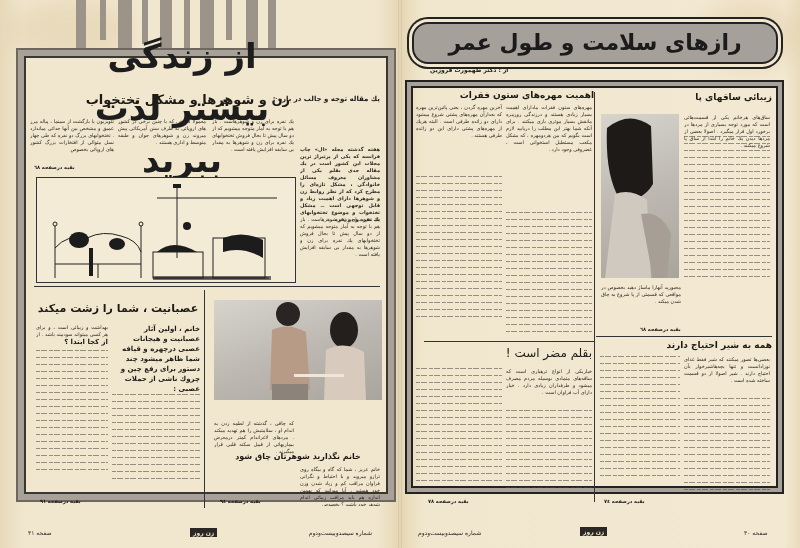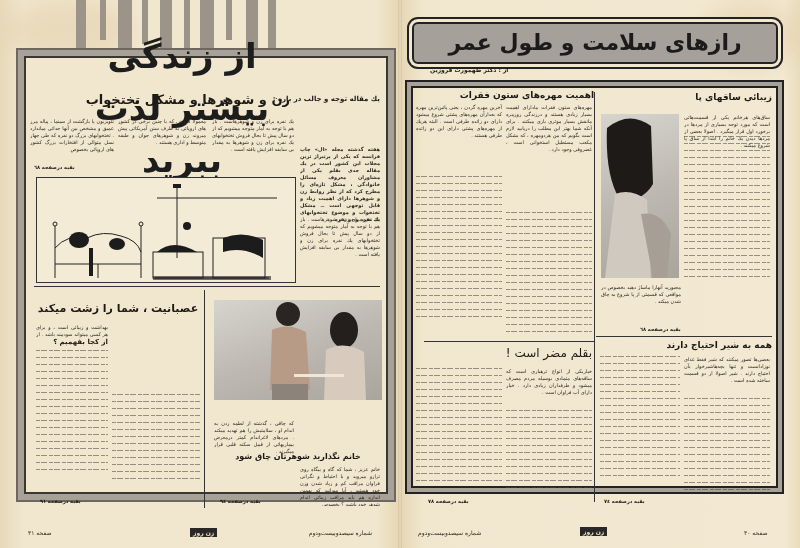--- a/index.html
+++ b/index.html
@@ -23,21 +23,21 @@
   .col{position:absolute;}
   .cartoon{position:absolute;left:36px;top:177px;width:258px;height:104px;border:1px solid #333;background:#f4ebd6;}
   .sep-h{position:absolute;height:1px;background:#333;}
   .sep-v{position:absolute;width:1px;background:#333;}
   .photo{position:absolute;background:linear-gradient(160deg,#d7d4ce 0%,#bdb9b2 50%,#a9a49c 100%);overflow:hidden;}
   .caption{position:absolute;font-weight:bold;text-align:center;}
   .continued{position:absolute;font-size:5px;font-weight:bold;}
   .footer{position:absolute;font-size:6px;color:#2b2620;}
   .logo{position:absolute;background:#2a2725;color:#efe4c9;font-size:6px;font-weight:bold;text-align:center;padding:1px 3px;letter-spacing:1px;}
   
-  .rtitlebox{position:absolute;left:412px;top:22px;width:362px;height:38px;border:2px solid #222;border-radius:6px;background:#a6a09a;box-shadow:0 0 0 3px #f1e7cf,0 0 0 5px #222;}
+  .rtitlebox{position:absolute;left:412px;top:22px;width:362px;height:38px;border:2px solid #222;border-radius:16px;background:#a6a09a;box-shadow:0 0 0 3px #f1e7cf,0 0 0 5px #222;}
   .rtitle{position:absolute;inset:0;text-align:center;line-height:38px;font-weight:bold;font-size:22px;color:#1b1b1b;}
   .author{position:absolute;top:66px;right:430px;font-size:6px;font-weight:bold;}
   .rframe{position:absolute;left:411px;top:86px;width:363px;height:398px;border:2px solid #222;box-shadow:0 0 0 4px #a8a198,0 0 0 6px #222;}
   .subhead{position:absolute;font-weight:bold;}
   .lines{position:absolute;overflow:hidden;}
   .lines i{display:block;height:1px;margin-bottom:6px;background:repeating-linear-gradient(90deg,#4a433a 0 4px,transparent 4px 5px,#4a433a 5px 11px,transparent 11px 13px);opacity:.55;}
 </style>
 </head>
 <body>
 
@@ -100,22 +100,23 @@
         <rect x="136" y="6" width="8" height="4"></rect>
       </g>
     </svg>
   </div>
   <div class="col rtl small" style="left:300px;top:216px;width:80px;height:64px;overflow:hidden;">یك نفره برای زن و شوهرهاست . باز هم با توجه به آمار متوجه میشویم كه از دو سال پیش تا بحال فروش تختخوابهای یك نفره برای زن و شوهرها به مقدار بی سابقه افزایش یافته است .</div>
 
   <div class="sep-h" style="left:34px;top:286px;width:346px;"></div>
   <div class="sep-v" style="left:204px;top:290px;height:218px;"></div>
 
   <div class="col rtl hl" style="left:36px;top:302px;width:164px;font-size:11px;text-align:center;">عصبانیت ، شما را زشت میکند</div>
+  <div class="col rtl hl" style="left:112px;top:324px;width:88px;font-size:7px;line-height:10px;">خانم ، اولین آثار عصبانیت و هیجانات عصبی درچهره و قیافه شما ظاهر میشود چند دستور برای رفع چین و چروك ناشی از حملات عصبی :</div>
   <div class="col rtl small" style="left:36px;top:324px;width:72px;height:14px;overflow:hidden;">بهداشت و زیبائی است ، و برای هر كسی میتواند سودمند باشد . از كجا بفهمیم كه دچار هیجان و فشار عصبی شدیدی و حال عادی نداریم ؟</div>
-  <div class="col rtl hl" style="left:36px;top:338px;width:72px;font-size:7px;">از كجا بفهمیم ؟</div>
+  <div class="col rtl hl" style="left:36px;top:338px;width:72px;font-size:7px;">از كجا ابتدا ؟</div>
   <div class="lines" style="left:36px;top:350px;width:72px;height:140px;">
     <i></i>
       <i></i>
       <i></i>
       <i></i>
       <i></i>
       <i></i>
       <i></i>
       <i></i>
       <i></i>

